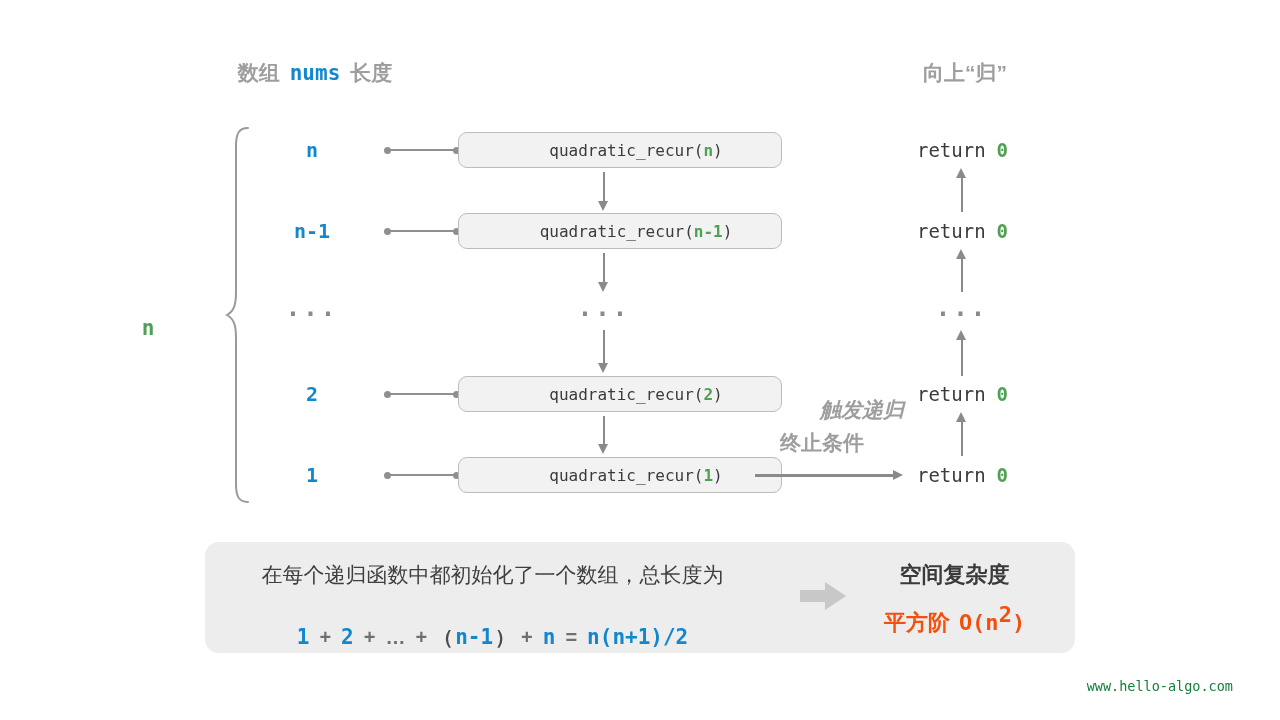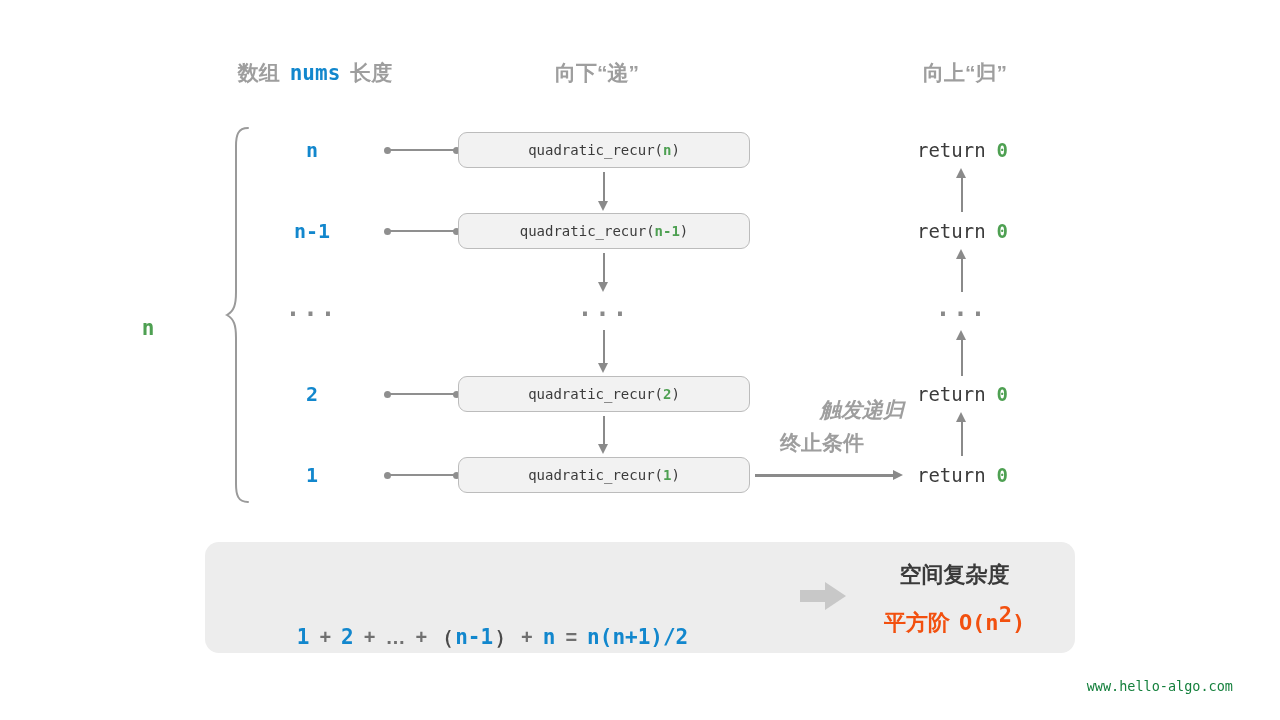--- a/index.html
+++ b/index.html
@@ -7,21 +7,21 @@
           font-family:"Liberation Sans",sans-serif;}
   .abs{position:absolute;}
   .ctr{text-align:center;}
   .hdr{font-size:21px;font-weight:700;color:#9e9e9e;line-height:27px;}
   .mono{font-family:"DejaVu Sans Mono","Liberation Mono",monospace;}
   .blue{color:#1287cd;font-weight:700;}
   .green{color:#4ea052;font-weight:700;}
   .codetxt{color:#3b3b3b;}
   .rowlabel{font-size:20px;line-height:28px;}
   .callbox{height:34px;background:#f2f2f2;border:1.5px solid #bcbcbc;border-radius:9px;
-           display:flex;align-items:center;justify-content:center;font-size:14px;}
+           display:flex;align-items:center;justify-content:center;font-size:16px;padding-left:32px;}
   .rettext{font-size:19px;line-height:28px;color:#3b3b3b;}
   .ellipsis{font-size:24px;font-weight:700;color:#8a8a8a;letter-spacing:3px;line-height:20px;}
   .connector{height:2px;background:#8f8f8f;}
   .connector::before,.connector::after{content:"";position:absolute;top:-2.5px;width:7px;height:7px;
            border-radius:50%;background:#8f8f8f;}
   .connector::before{left:-3px;}
   .connector::after{right:-3px;}
   .vline{width:2.5px;background:#8a8a8a;}
   .hline{height:2.5px;background:#8a8a8a;}
   .tri-down{width:0;height:0;border-left:5.5px solid transparent;border-right:5.5px solid transparent;
@@ -48,21 +48,20 @@
 </head>
 <body>
 
 <div class="canvas">
 
   <div class="abs hdr ctr" style="left:190px;top:59px;width:250px;">
     <span>数组</span>
     <span class="mono blue" style="margin:0 4px;">nums</span>
     <span>长度</span>
   </div>
-  <div class="abs hdr ctr" style="left:497px;top:59px;width:200px;">向下“递”</div>
   <div class="abs hdr ctr" style="left:865px;top:59px;width:200px;">向上“归”</div>
 
   <svg class="abs" style="left:224px;top:126px;" width="28" height="378" viewBox="0 0 28 378">
     <path d="M24,2 C14,2 12,9 12,20 L12,166 C12,179 10,185 3,189 C10,193 12,199 12,212 L12,358 C12,369 14,376 24,376" fill="none" stroke="#9a9a9a" stroke-width="2" stroke-linecap="round"></path>
   </svg>
 
   <div class="abs mono green ctr" style="left:68px;top:314px;width:160px;font-size:21px;line-height:28px;">n</div>
 
   <div class="abs mono blue rowlabel ctr" style="left:272px;top:136px;width:80px;">n</div>
   <div class="abs connector" style="left:387px;top:149px;width:70px;"></div>
@@ -137,20 +136,21 @@
   <div class="abs vline" style="left:960.5px;top:421px;height:35px;"></div>
 
   <div class="abs hline" style="left:755px;top:474px;width:139px;"></div>
   <div class="abs tri-right" style="left:893px;top:469.5px;"></div>
 
   <div class="abs trigger ctr" style="left:792px;top:396px;width:140px;font-style:italic;">触发递归</div>
   <div class="abs trigger ctr" style="left:752px;top:429px;width:140px;">终止条件</div>
 
   <div class="abs panel" style="left:205px;top:542px;width:870px;height:111px;"></div>
 
+  <div class="abs p-line1 ctr" style="left:225px;top:561px;width:535px;">在每个递归函数中都初始化了一个数组，总长度为</div>
 
   <div class="abs formula ctr" style="left:225px;top:622px;width:535px;">
     <span class="f-num">1</span><span class="f-op">+</span><span class="f-num">2</span><span class="f-op">+</span><span class="f-op">…</span><span class="f-op">+</span><span class="f-paren">（</span><span class="f-num" style="margin:0 1px;">n-1</span><span class="f-paren">）</span><span class="f-op">+</span><span class="f-num">n</span><span class="f-op">=</span><span class="f-num">n(n+1)/2</span>
   </div>
 
   <svg class="abs" style="left:800px;top:581px;" width="48" height="30" viewBox="0 0 48 30">
     <polygon points="0,9 25,9 25,1 46,15 25,29 25,21 0,21" fill="#c8c8c8"></polygon>
   </svg>
 
   <div class="abs c-title ctr" style="left:852px;top:561px;width:205px;">空间复杂度</div>

